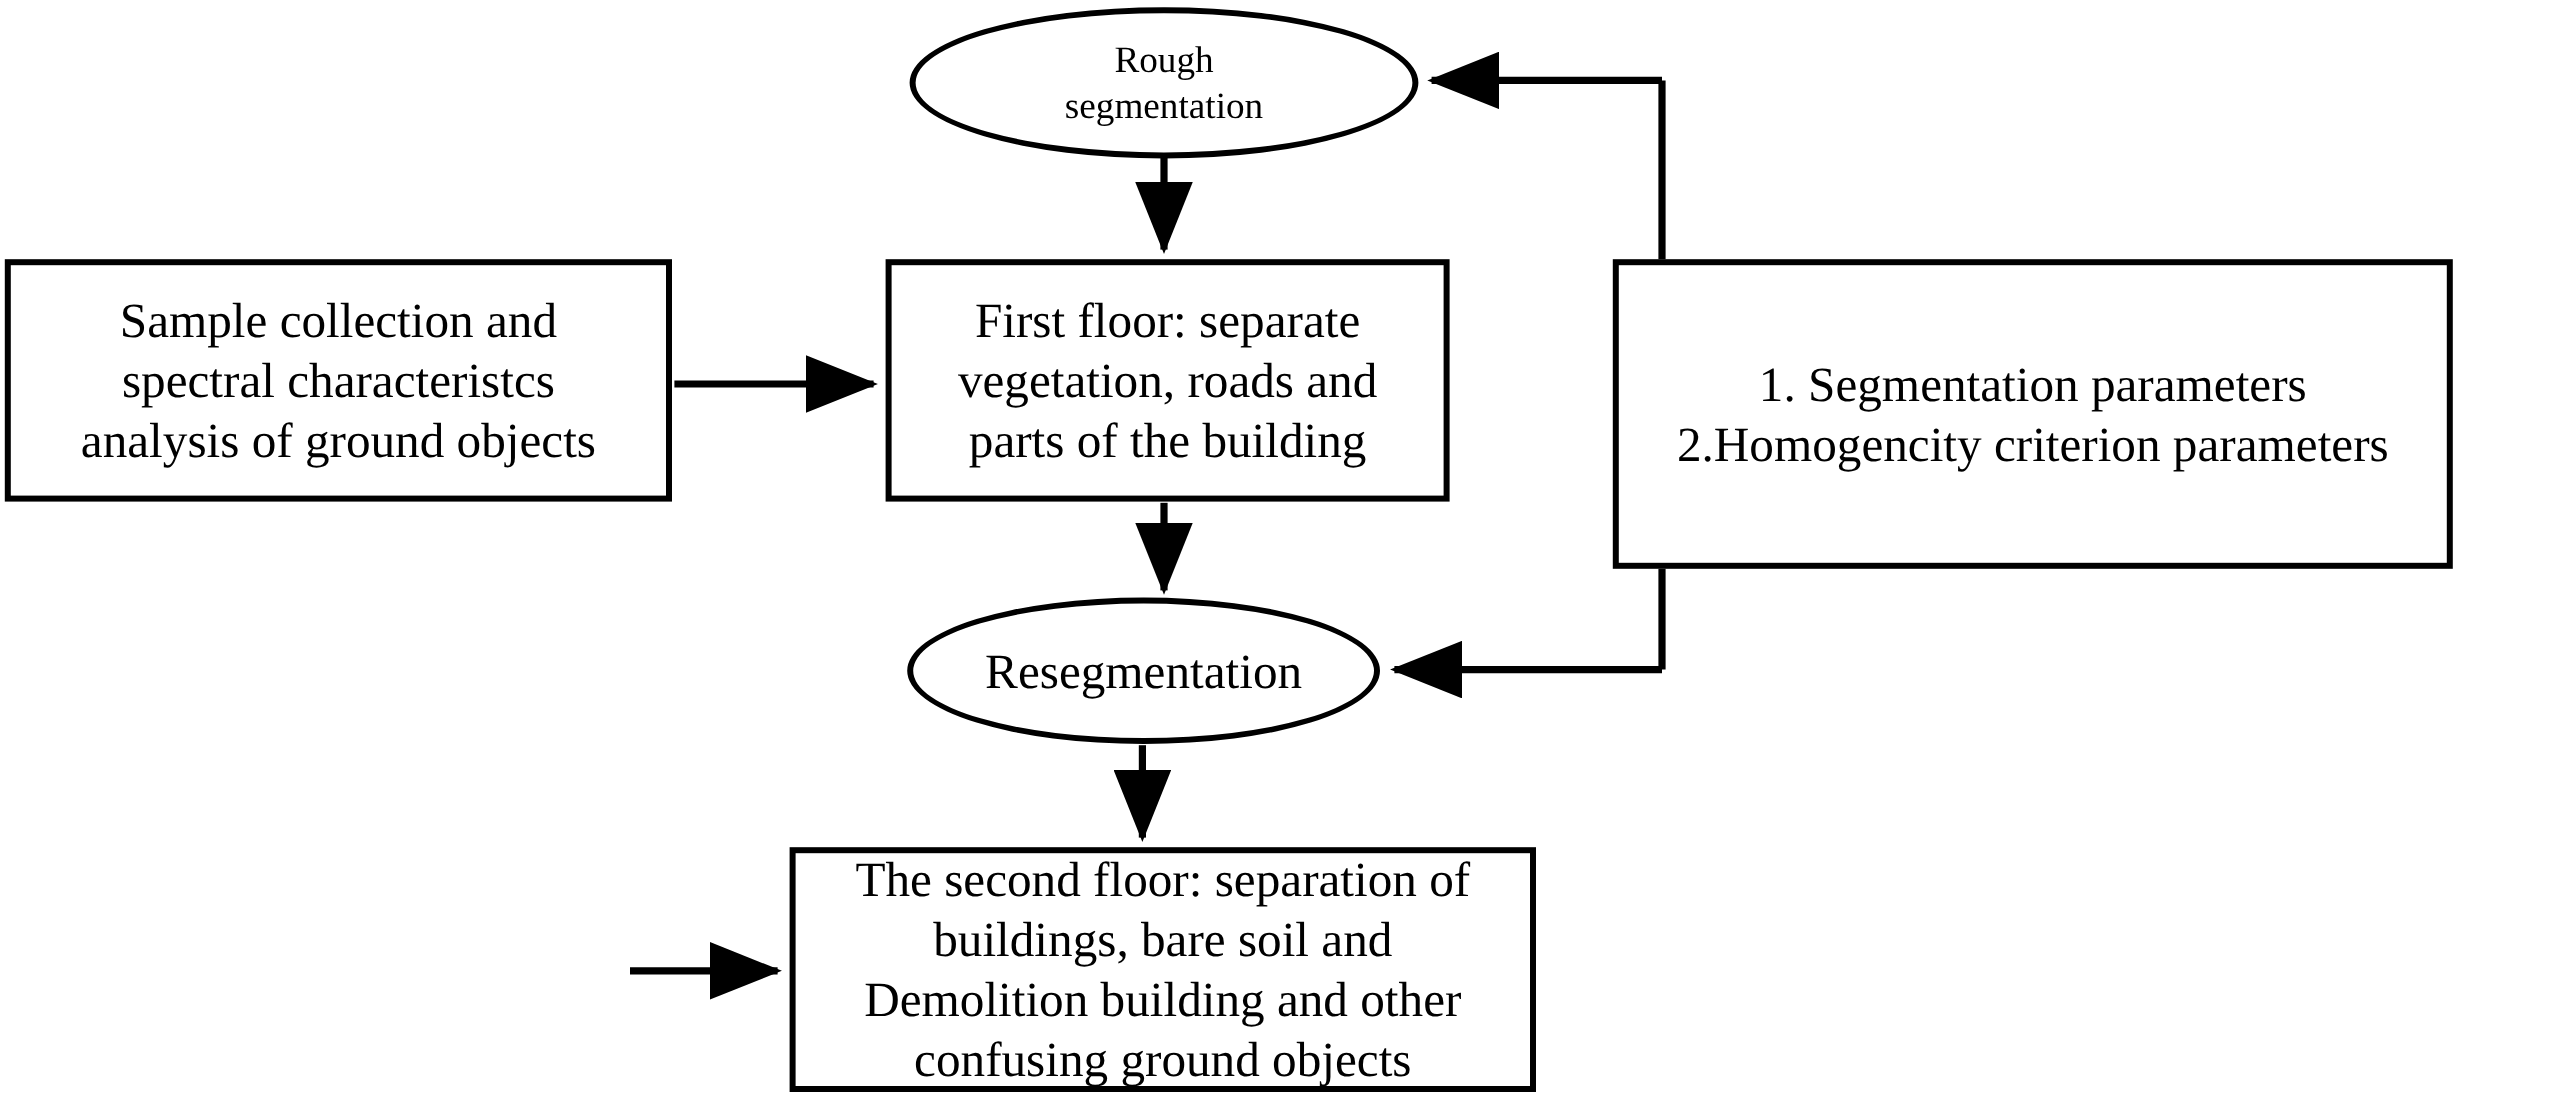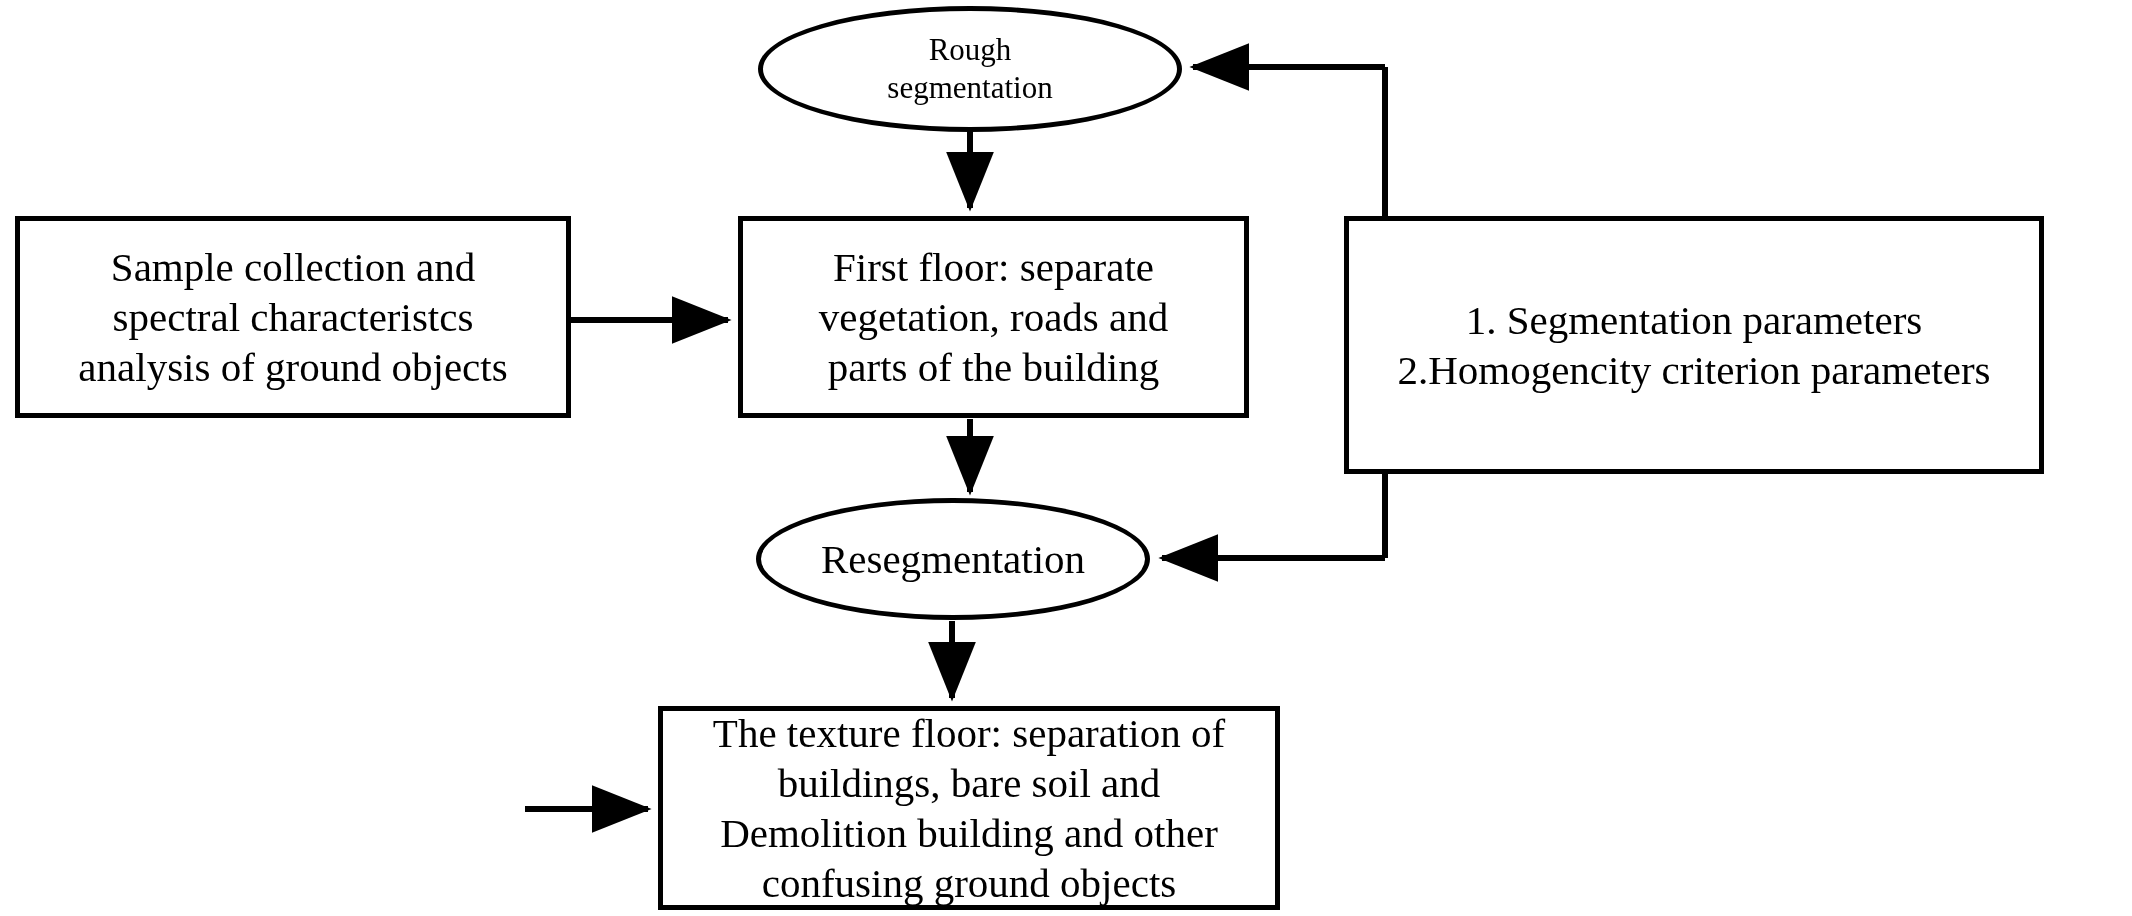--- a/index.html
+++ b/index.html
@@ -50,25 +50,25 @@
     white-space: pre-line;
     color: #000000;
   }
 
   
   #node-rough-segmentation {
     left: 758px;  top: 6px;   width: 424px;  height: 126px;
     font-size: 31px;
   }
   #node-sample-collection {
-    left: 15px;    top: 216px; width: 556px;  height: 202px;
+    left: 4px;    top: 216px; width: 556px;  height: 202px;
     font-size: 41px;
   }
   #node-first-floor {
-    left: 738px;  top: 216px; width: 511px;  height: 202px;
+    left: 738px;  top: 216px; width: 470px;  height: 202px;
     font-size: 41px;
   }
   #node-parameters {
     left: 1344px; top: 216px; width: 700px;  height: 258px;
     font-size: 41px;
   }
   #node-resegmentation {
     left: 756px;  top: 498px; width: 394px;  height: 122px;
     font-size: 41px;
   }
@@ -148,20 +148,20 @@
   <div class="node node-box" id="node-parameters">
     <span class="node-label">1. Segmentation parameters
 2.Homogencity criterion parameters</span>
   </div>
 
   <div class="node node-ellipse" id="node-resegmentation">
     <span class="node-label">Resegmentation</span>
   </div>
 
   <div class="node node-box" id="node-second-floor">
-    <span class="node-label">The texture floor: separation of
+    <span class="node-label">The second floor: separation of
 buildings, bare soil and
 Demolition building and other
 confusing ground objects</span>
   </div>
 
 
 </div>
 
 </body></html>

